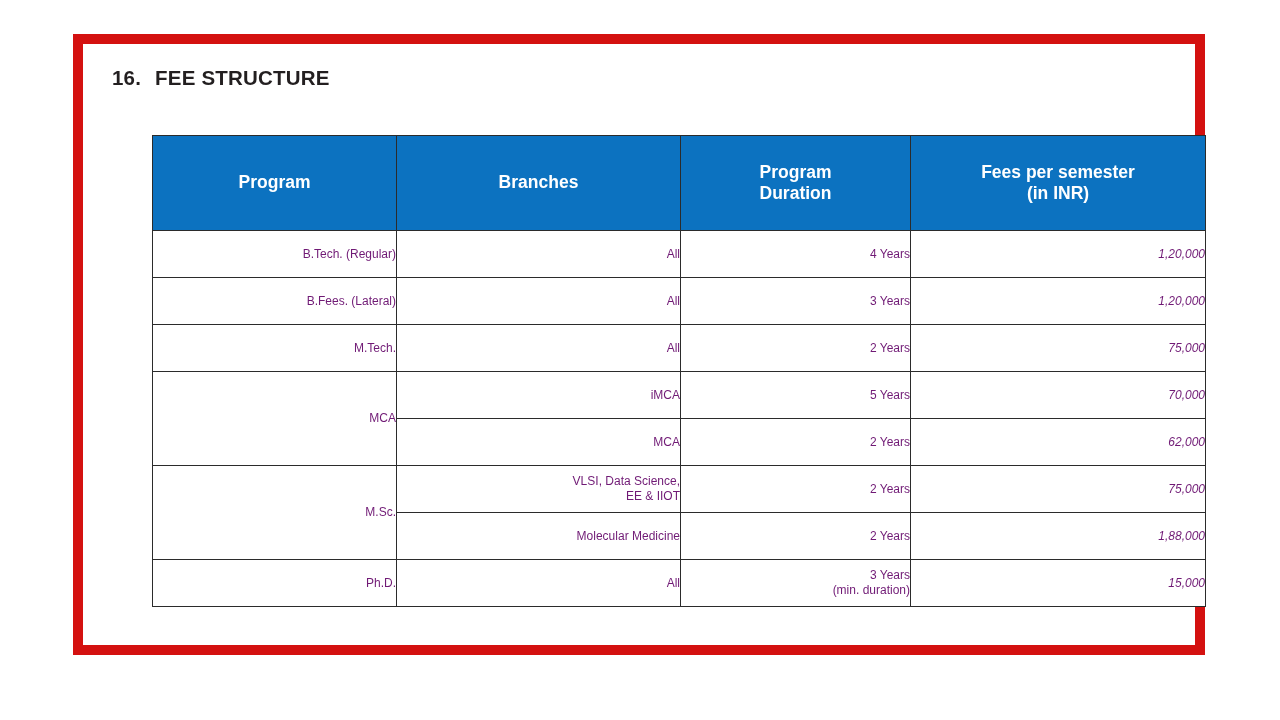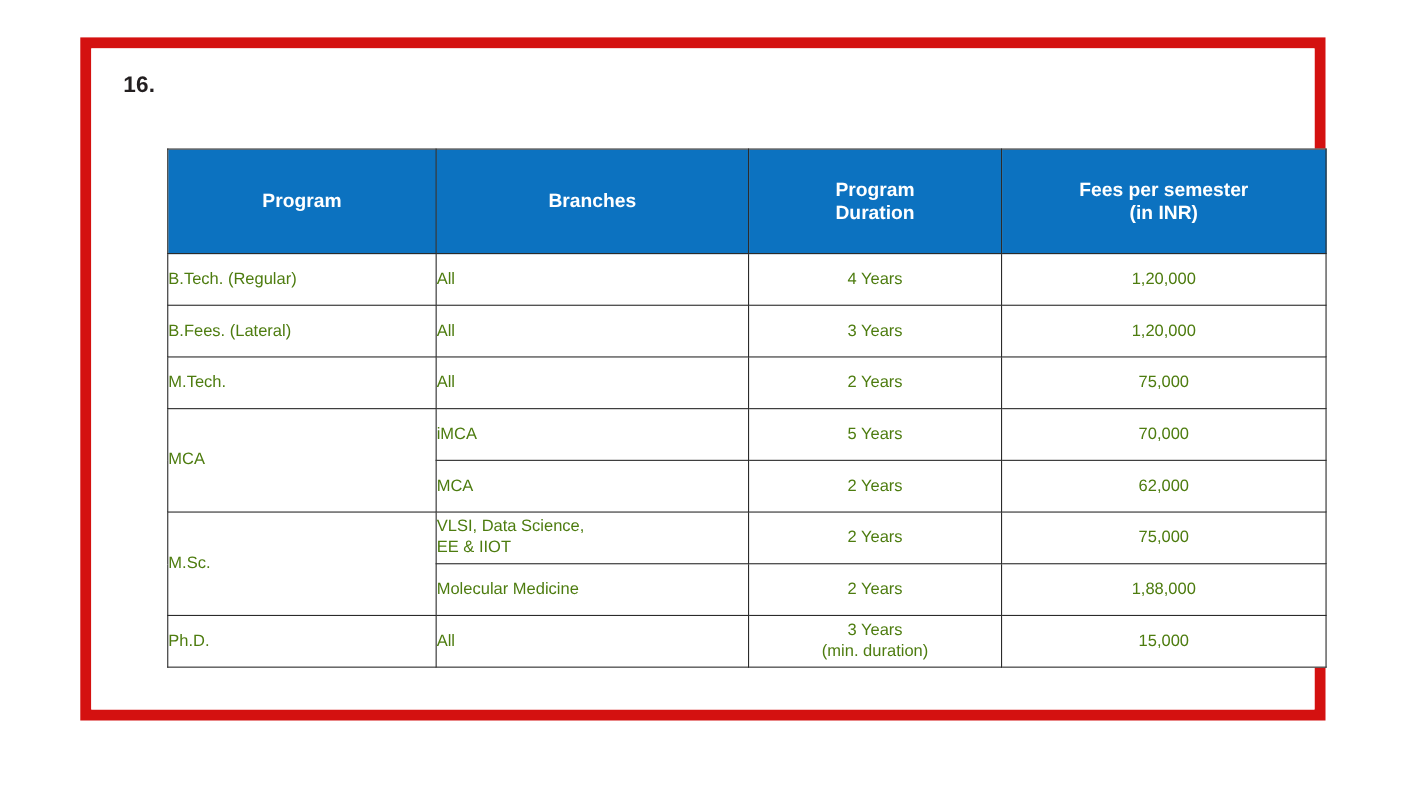--- a/index.html
+++ b/index.html
@@ -84,39 +84,41 @@
     color: #ffffff;
     font-weight: bold;
     font-size: 17.5px;
     text-align: center;
     height: 86px;
     line-height: 1.22;
     padding: 4px 6px;
   }
 
   table.fee-table tbody td {
-    color: #4d7c0f;
-    font-size: 15px;
+    color: #701a75;
+    font-size: 12px;
     height: 46px;
     line-height: 1.25;
+    text-align: right;
   }
 
   td.c-program {
     text-align: left;
     padding-left: 10px;
   }
   td.c-branch {
     text-align: left;
     padding-left: 10px;
   }
   td.c-duration {
     text-align: center;
   }
   td.c-fees {
     text-align: center;
+    font-style: italic;
   }
 
   td.tall-branch {
     height: 68px;
     padding-top: 2px;
     padding-bottom: 2px;
   }
   td.tall-row {
     height: 68px;
   }
@@ -136,20 +138,21 @@
 </head>
 <body>
 
 <div id="page">
 
   <div id="red-frame">
     <div id="frame-inner">
 
       <div id="section-heading">
         <span id="section-number">16.</span>
+        <span>FEE STRUCTURE</span>
       </div>
 
       <div id="fee-table-wrap">
         <table class="fee-table">
           <colgroup>
             <col class="col-program">
             <col class="col-branches">
             <col class="col-duration">
             <col class="col-fees">
           </colgroup>

